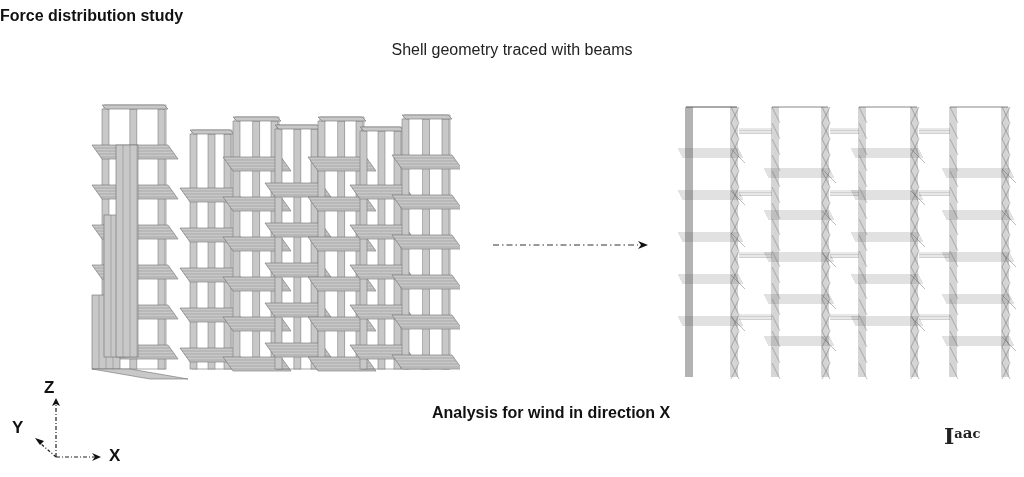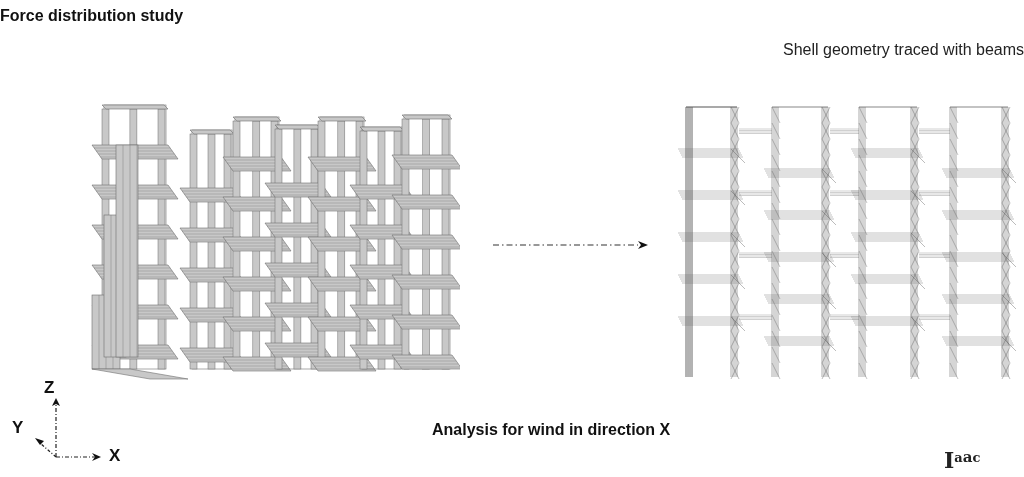--- a/index.html
+++ b/index.html
@@ -1,29 +1,29 @@
 <!DOCTYPE html>
 <html><head>
 <meta charset="utf-8">
 <style>
   html, body { margin: 0; padding: 0; background: #ffffff; }
   body { width: 1024px; height: 477px; position: relative; overflow: hidden;
          font-family: "Liberation Sans", "DejaVu Sans", sans-serif; color: #111; }
   .title { position: absolute; left: 0; width: 1024px; top: 7px; text-align: left;
            font-size: 16px; font-weight: bold; }
-  .subtitle { position: absolute; left: 0; width: 1024px; top: 41px; text-align: right;
+  .subtitle { position: absolute; left: 0; width: 1024px; top: 41px; text-align: center;
               font-size: 16px; font-weight: normal; color: #222; }
-  .caption { position: absolute; left: 432px; top: 421px; font-size: 16px; font-weight: bold; }
+  .caption { position: absolute; left: 432px; top: 404px; font-size: 16px; font-weight: bold; }
   svg.model { position: absolute; }
   #shell-svg { left: 90px; top: 95px; }
   #beam-svg { left: 670px; top: 95px; }
   #arrow-svg { left: 488px; top: 236px; }
   #axes-svg { left: 0px; top: 370px; }
   .axis-label { position: absolute; font-size: 17px; font-weight: bold; }
-  .logo { position: absolute; left: 944px; top: 447px; font-family: "DejaVu Serif", serif;
+  .logo { position: absolute; left: 944px; top: 423px; font-family: "DejaVu Serif", serif;
           font-weight: bold; color: #222; letter-spacing: 0px; }
   .logo .big { font-size: 22px; }
   .logo .sup { font-size: 13px; vertical-align: 6px; }
 </style>
 </head>
 <body>
 
 <div class="title">Force distribution study</div>
 <div class="subtitle">Shell geometry traced with beams</div>
 

